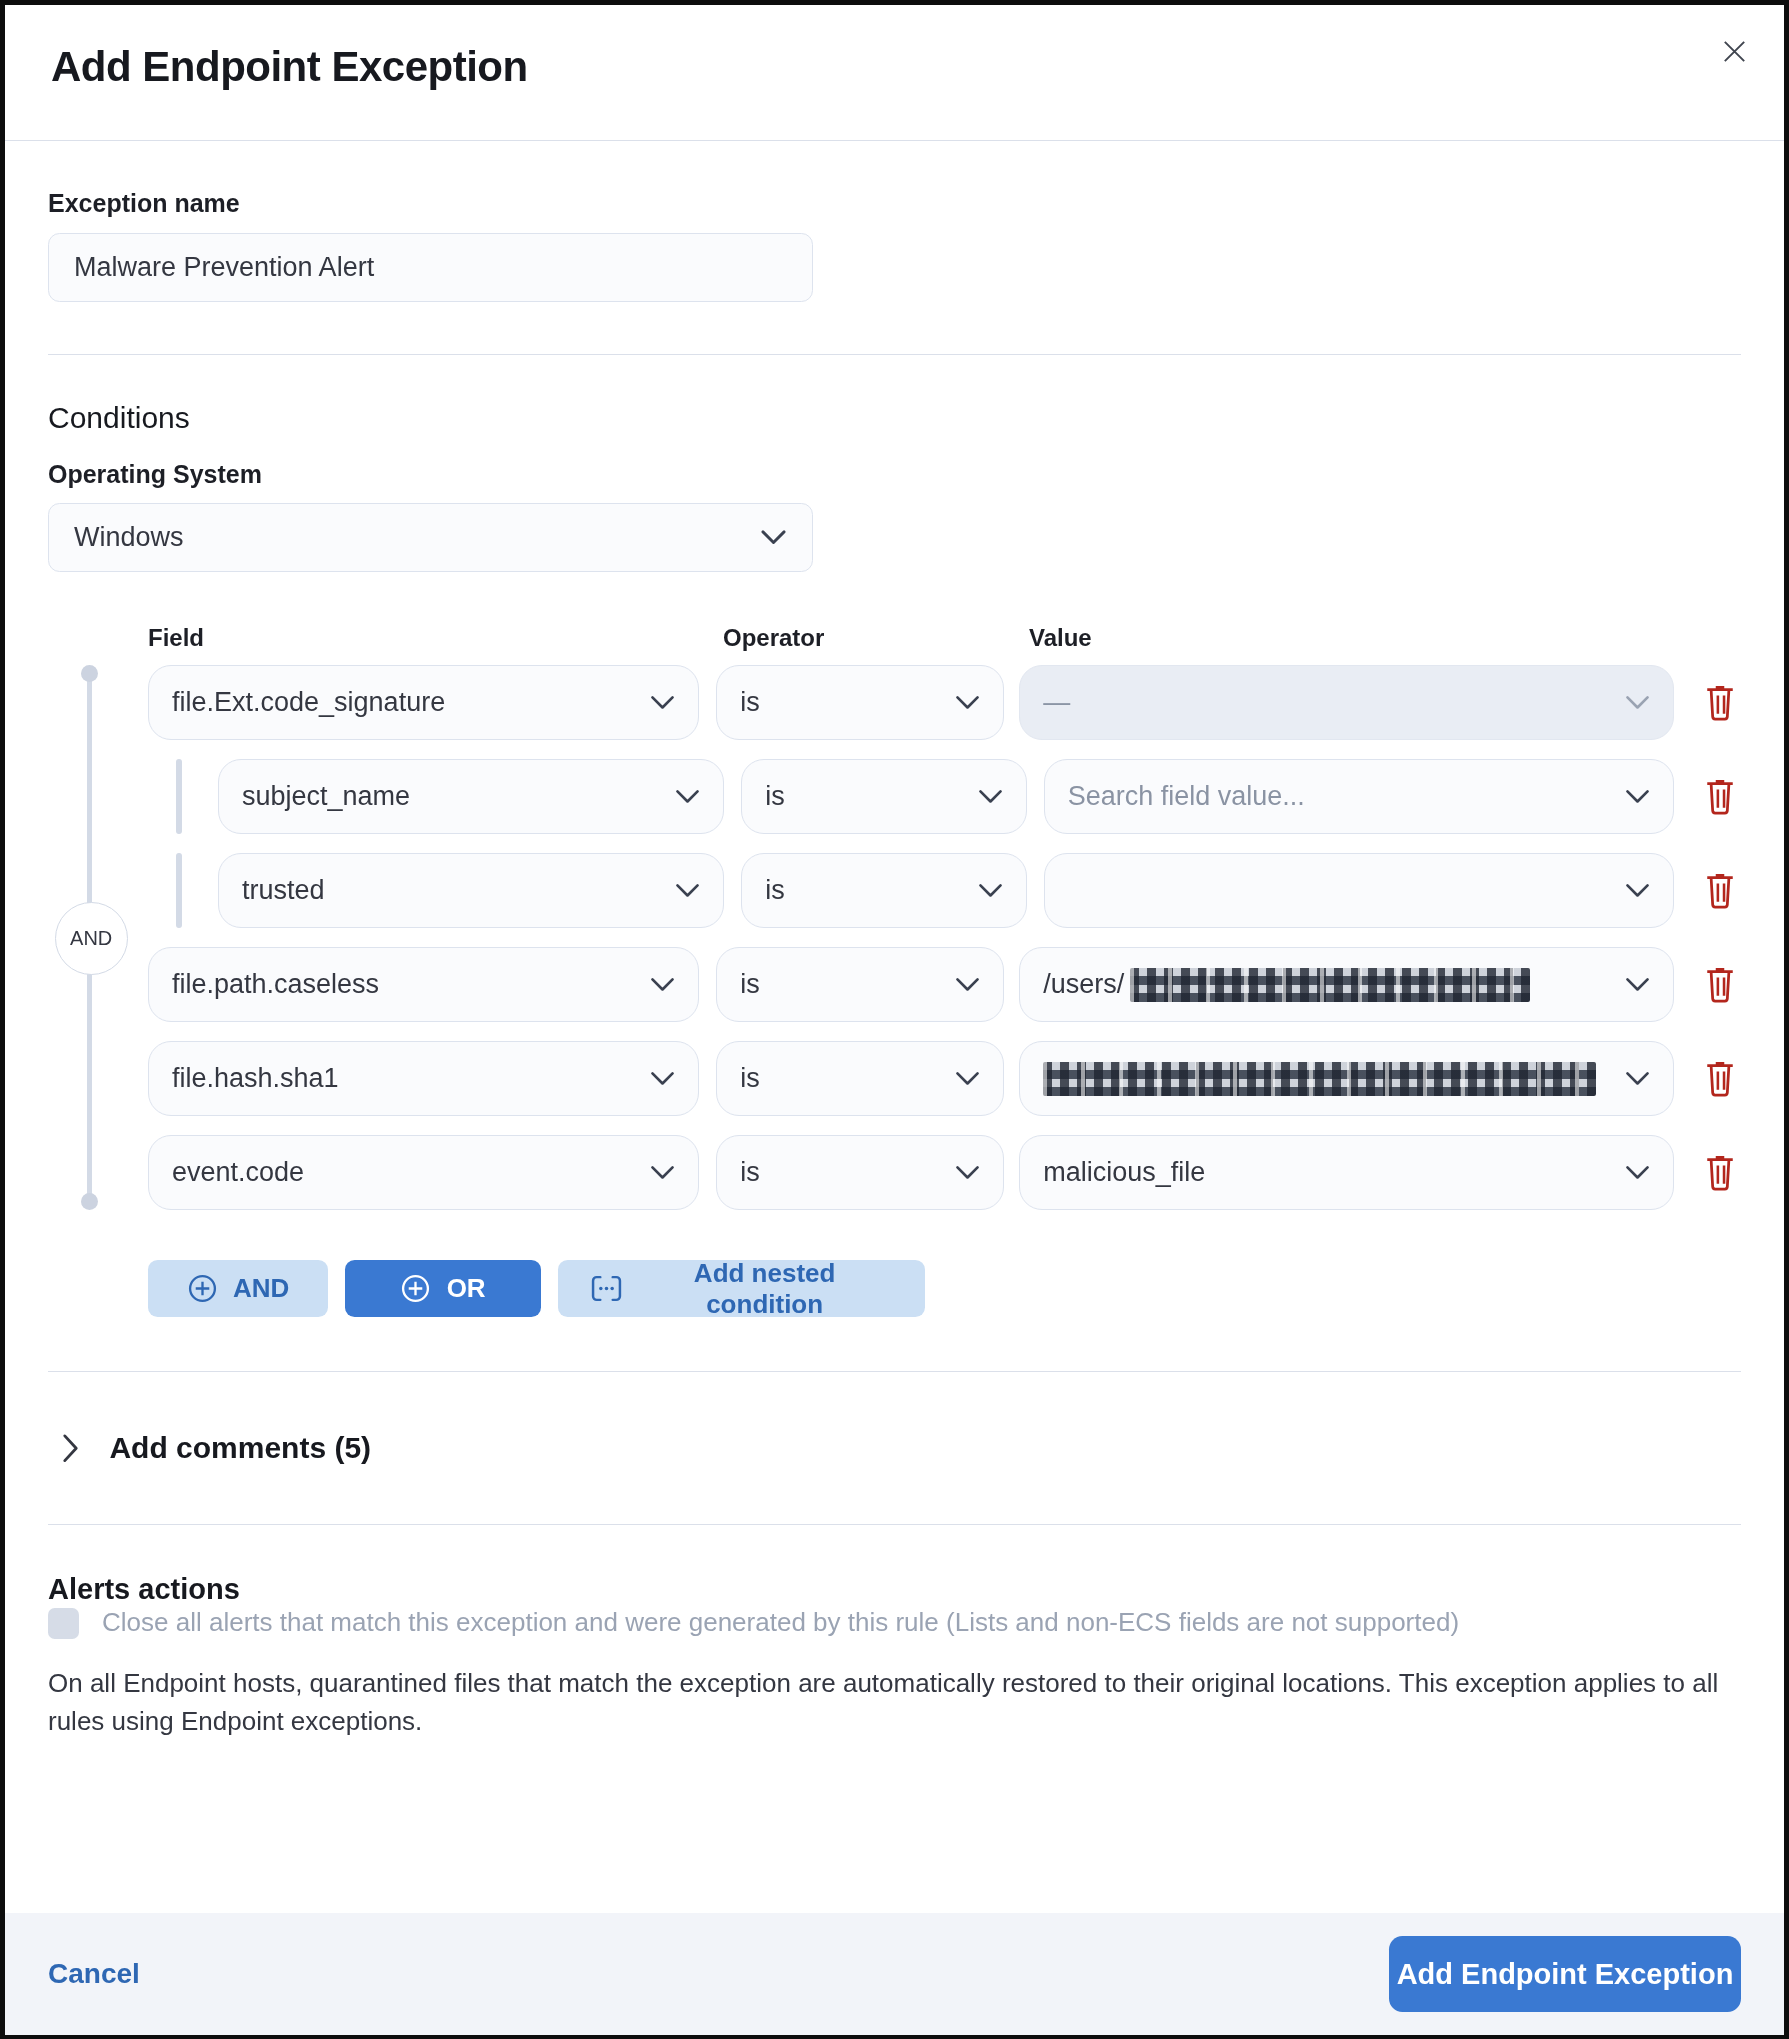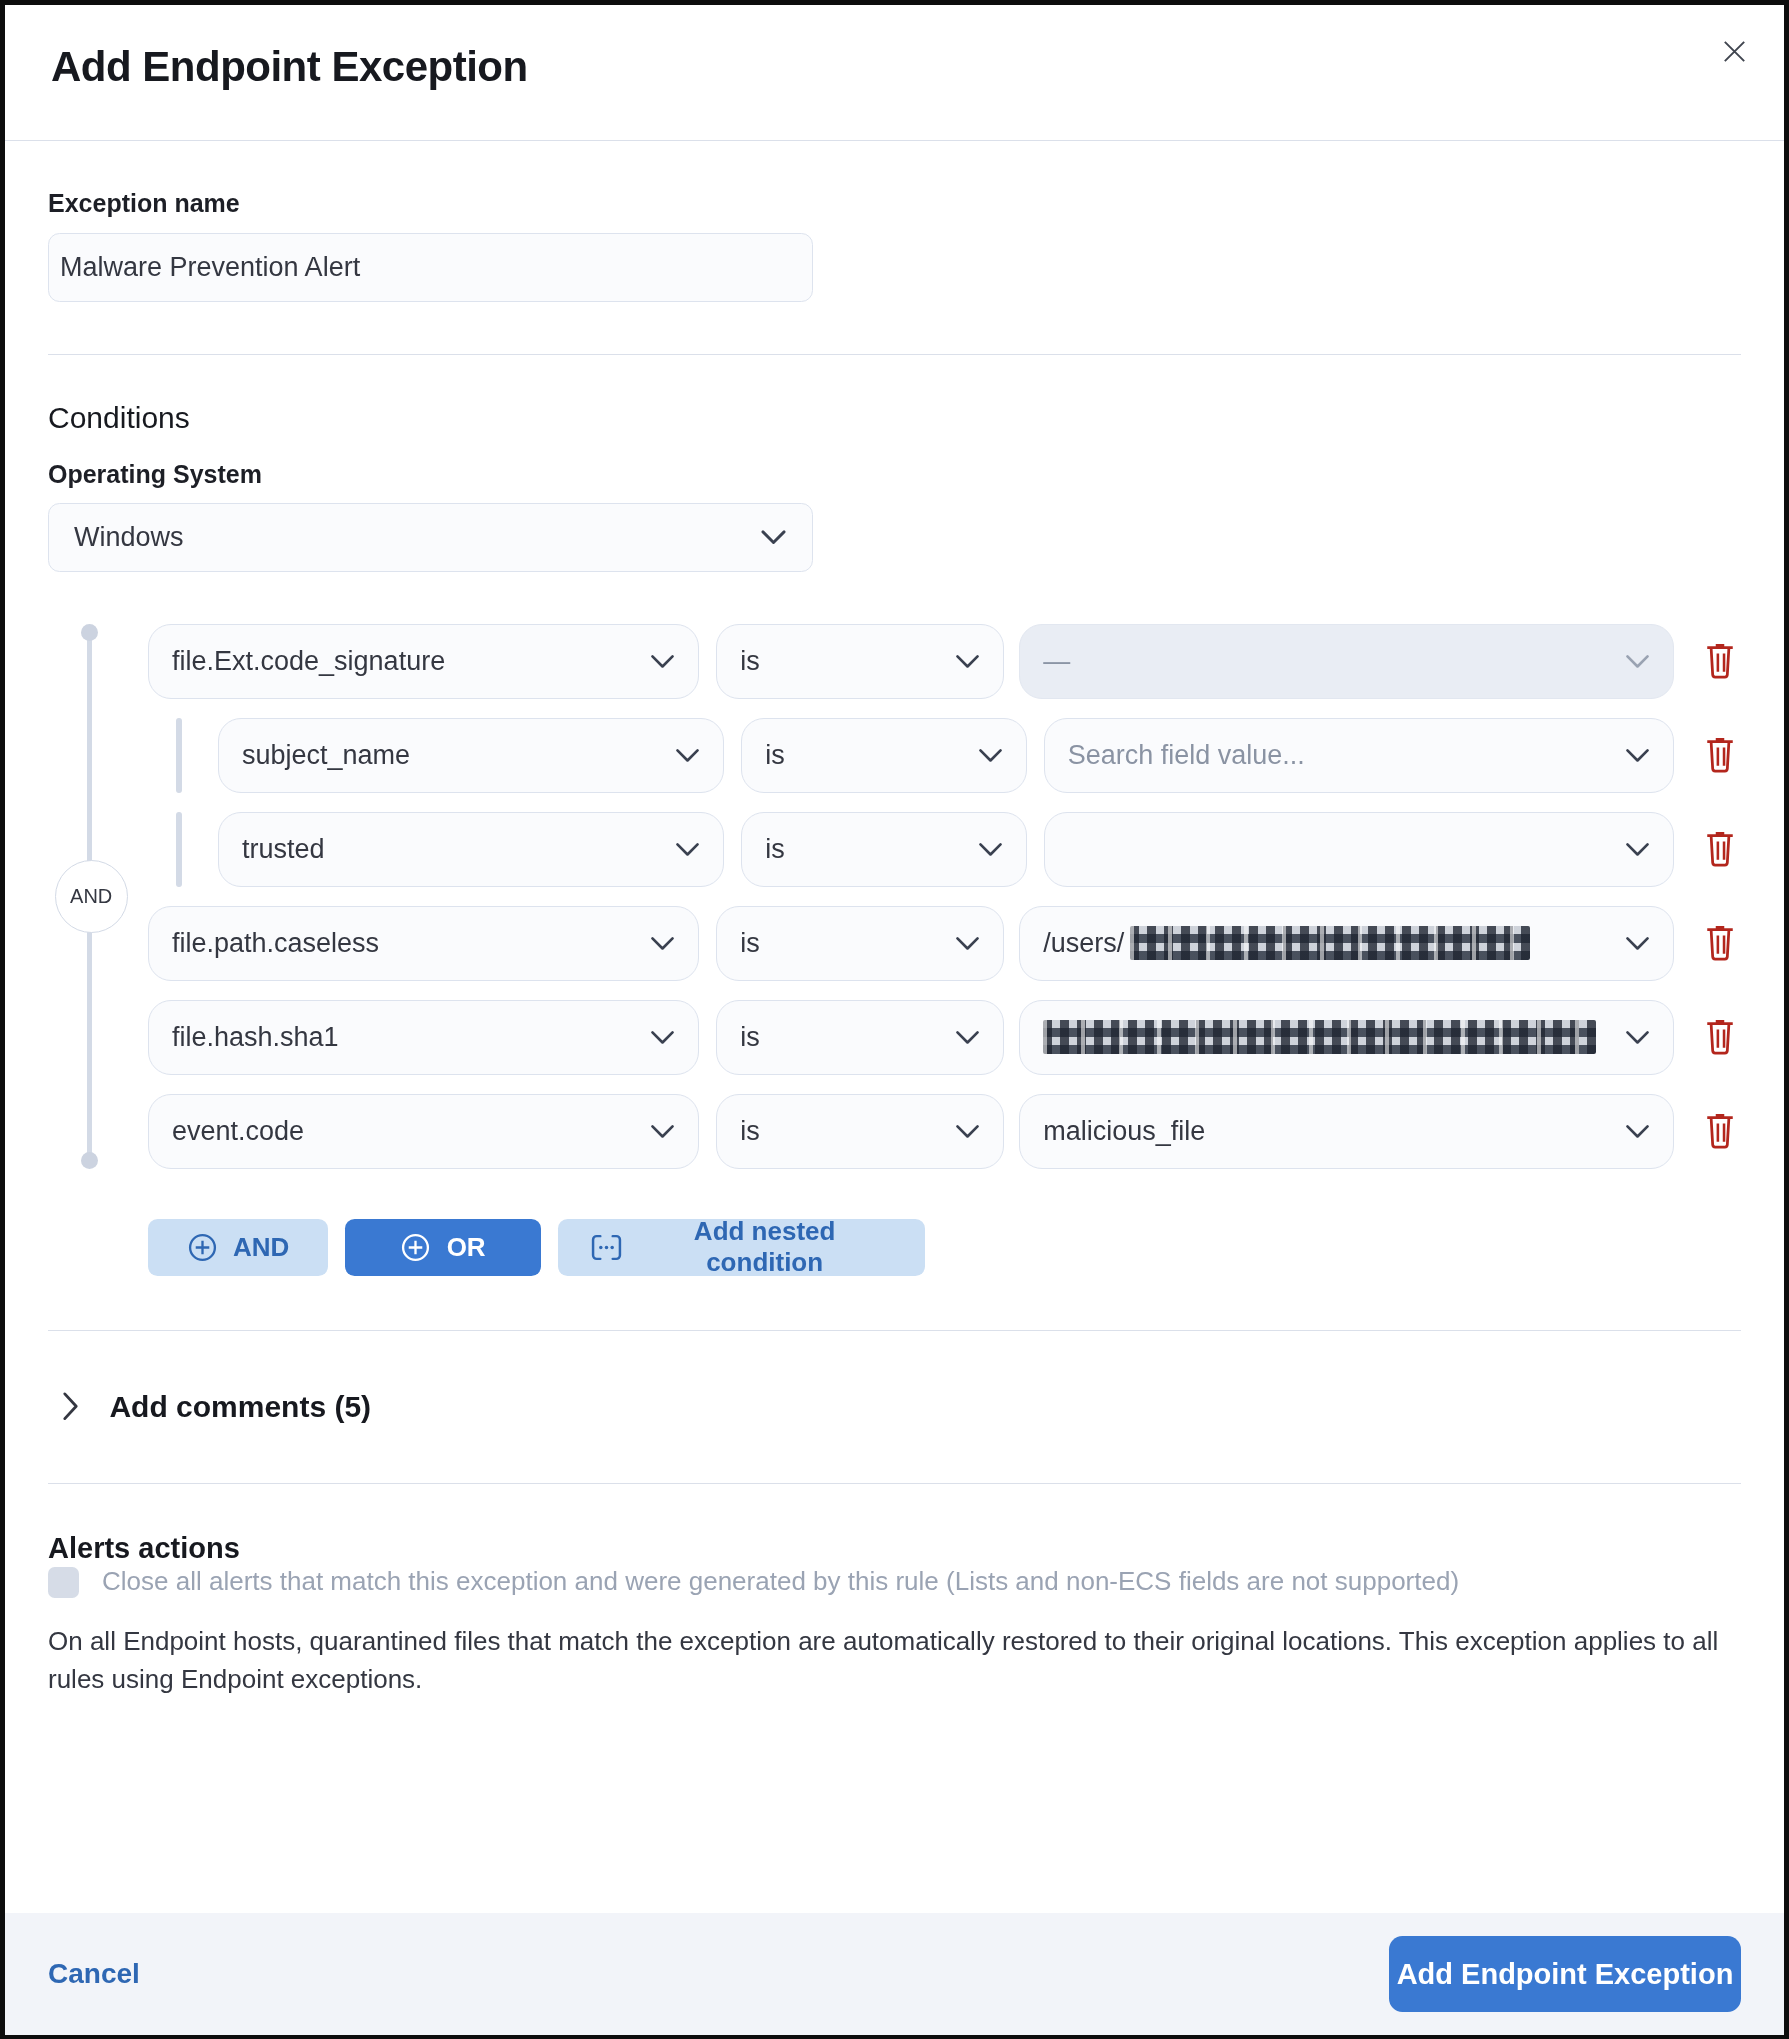--- a/index.html
+++ b/index.html
@@ -26,21 +26,21 @@
   .modal-body { padding:0 43px; }
   .divider { border:none; border-top:1.9px solid #dbe0ea; }
 
   .field-label { font-size:25px; font-weight:700; color:#1d1f26; }
   .lbl-exception { margin-top:48px; }
 
   .text-input {
     margin-top:15.3px; width:765px; height:69px;
     border:1.9px solid #dde3ee; border-radius:11.5px; background:#fafbfd;
     font-family:"Liberation Sans",sans-serif; font-size:27px; color:#343741;
-    padding:0 11px;
+    padding:0 25px;
   }
 
   .div-1 { margin-top:52px; }
   .section-h { margin-top:46px; font-size:30px; font-weight:400; color:#17191f; }
   .conditions-desc { margin-top:23px; font-size:26px; color:#343741; }
   .lbl-os { margin-top:25px; }
 
   .select-box {
     margin-top:13.4px; width:765px; height:69px;
     border:1.9px solid #dde3ee; border-radius:11.5px; background:#fafbfd;
@@ -177,20 +177,25 @@
     <div class="select-box">
       <span>Windows</span>
       <span class="chev">
         <svg width="27" height="16.3" viewBox="0 0 28 17">
             <path d="M3 3 L14 14 L25 3" stroke="#3a4150" stroke-width="3" fill="none" stroke-linecap="round" stroke-linejoin="round"></path>
           </svg>
       </span>
     </div>
 
     <div class="builder">
+      <div class="col-labels">
+        <span class="cl-field">Field</span>
+        <span class="cl-op">Operator</span>
+        <span class="cl-val">Value</span>
+      </div>
 
       <div class="rows-wrap">
         <div class="rail"></div>
         <div class="rail-dot top"></div>
         <div class="rail-dot bottom"></div>
         <div class="and-badge">AND</div>
 
         <div class="cond-row">
           <div class="box w-field">
             <span>file.Ext.code_signature</span>

